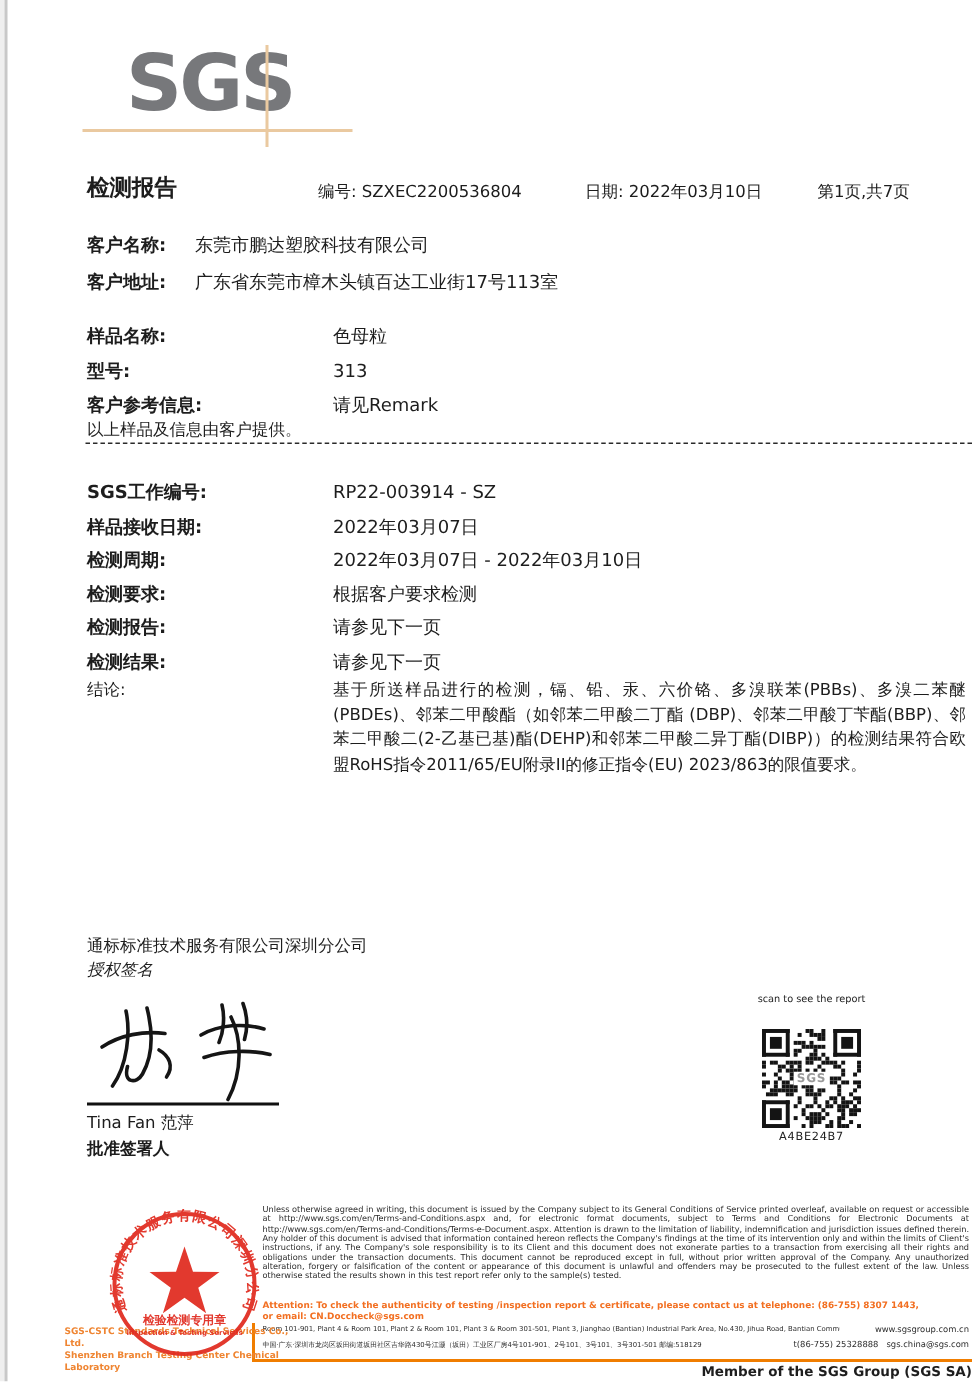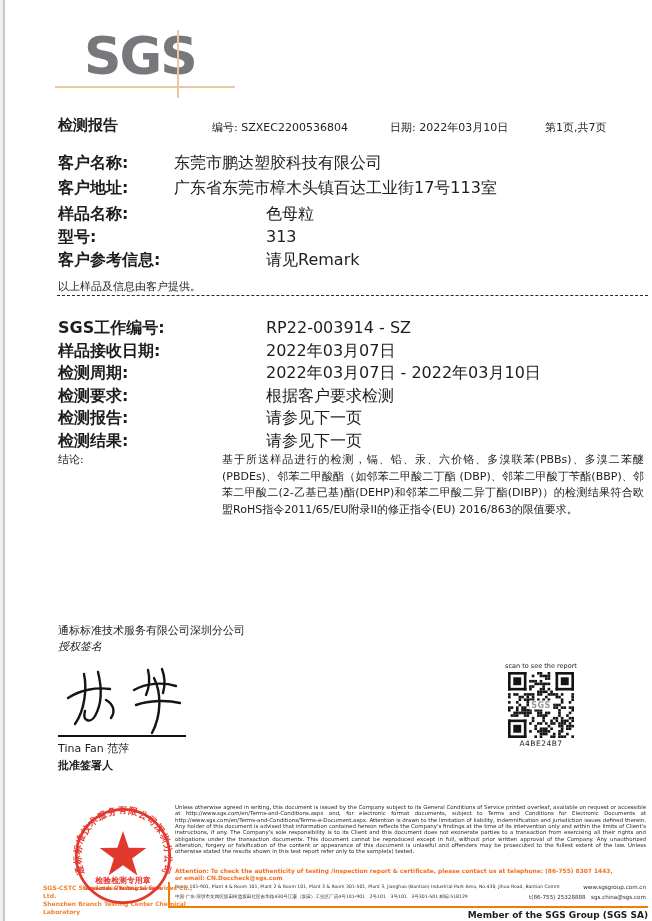--- a/index.html
+++ b/index.html
@@ -15,47 +15,47 @@
   .logo-text{left:84px;top:26px;font-size:52px;font-weight:800;color:#77787b;
              letter-spacing:-2px;line-height:60px;}
   .logo-underline{left:55px;top:86px;width:180px;height:2px;background:#eac9a0;}
   .logo-vline{left:177px;top:30px;width:2px;height:68px;background:#eac9a0;}
 
   
   .title{left:58px;top:116px;font-size:15px;font-weight:700;}
   .meta{top:120px;font-size:11px;}
   .m1{left:212px;} .m2{left:390px;} .m3{left:545px;}
 
-  .row{display:flex;font-size:16px;line-height:14px;gap:44px;}
+  .row{display:flex;font-size:12px;line-height:14px;}
   .lbl{font-weight:600;flex:none;}
   .client{left:58px;top:156px;width:560px;}
   .client .row{margin-bottom:11px;}
   .client .lbl{width:72px;}
-  .sample{left:58px;top:207px;width:560px;}
+  .sample{left:58px;top:217px;width:560px;}
   .sample .row{margin-bottom:9px;}
   .sample .lbl{width:164px;}
   .note{left:58px;top:279px;font-size:11px;}
   .dashline{left:57px;top:295px;width:591px;border-top:1.5px dashed #2a2a2a;}
 
   .details{left:58px;top:321px;width:580px;}
   .details .row{margin-bottom:8.5px;}
   .details .lbl{width:164px;}
   .conclusion{left:58px;top:452px;width:588px;display:flex;font-size:11px;}
   .conclusion .lbl{width:164px;font-weight:400;}
   .conclusion p{margin:0;width:422px;line-height:16.5px;text-align:justify;}
 
   .sig-company{left:58px;top:623px;font-size:11px;}
   .sig-auth{left:58px;top:639px;font-size:11px;font-style:italic;}
   .sig-img{left:62px;top:658px;}
   .sig-line{left:58px;top:735px;width:128px;height:2px;background:#111;}
   .sig-name{left:58px;top:741px;font-size:11px;}
   .sig-title{left:58px;top:758px;font-size:11px;font-weight:bold;}
 
   .qr-wrap{left:498px;top:662px;width:86px;text-align:center;}
-  .qr-caption{font-size:6.5px;color:#222;margin-bottom:2px;}
+  .qr-caption{font-size:6.5px;color:#222;margin-bottom:16px;}
   .qr-box{position:relative;width:66px;height:66px;margin:0 auto;}
   .qr-box svg{display:block;}
   .qr-wm{position:absolute;left:50%;top:50%;transform:translate(-50%,-50%);
          background:#fff;color:#9a9a9a;font-size:8px;font-weight:700;
          padding:0 2px;letter-spacing:0.5px;}
   .qr-code{font-size:7.5px;color:#222;margin-top:1px;letter-spacing:0.5px;}
 
   
   .legal{left:175px;top:804px;width:471px;font-size:5.45px;line-height:6.35px;
          text-align:justify;color:#2b2b2b;}
@@ -145,21 +145,21 @@
     <span>请参见下一页</span>
   </div>
   <div class="row">
     <span class="lbl">检测结果:</span>
     <span>请参见下一页</span>
   </div>
 </div>
 
 <div class="abs conclusion">
   <span class="lbl">结论:</span>
-  <p>基于所送样品进行的检测，镉、铅、汞、六价铬、多溴联苯(PBBs)、多溴二苯醚(PBDEs)、邻苯二甲酸酯（如邻苯二甲酸二丁酯 (DBP)、邻苯二甲酸丁苄酯(BBP)、邻苯二甲酸二(2-乙基已基)酯(DEHP)和邻苯二甲酸二异丁酯(DIBP)）的检测结果符合欧盟RoHS指令2011/65/EU附录II的修正指令(EU) 2016/863的限值要求。</p>
+  <p>基于所送样品进行的检测，镉、铅、汞、六价铬、多溴联苯(PBBs)、多溴二苯醚(PBDEs)、邻苯二甲酸酯（如邻苯二甲酸二丁酯 (DBP)、邻苯二甲酸丁苄酯(BBP)、邻苯二甲酸二(2-乙基已基)酯(DEHP)和邻苯二甲酸二异丁酯(DIBP)）的检测结果符合欧盟RoHS指令2011/65/EU附录II的修正指令(EU) 2023/863的限值要求。</p>
 </div>
 
 <div class="abs sig-company">通标标准技术服务有限公司深圳分公司</div>
 <div class="abs sig-auth">授权签名</div>
 <div class="abs sig-img">
   <svg width="140" height="78" viewBox="0 0 140 78" fill="none" stroke="#151515" stroke-width="2.4" stroke-linecap="round" stroke-linejoin="round">
     <path d="M6,40 C18,32 34,29 48,31"></path>
     <path d="M22,16 C25,30 23,52 13,66"></path>
     <path d="M36,14 C39,26 41,44 33,58 C29,65 20,64 23,53"></path>
     <path d="M44,42 C51,46 54,53 49,60"></path>

